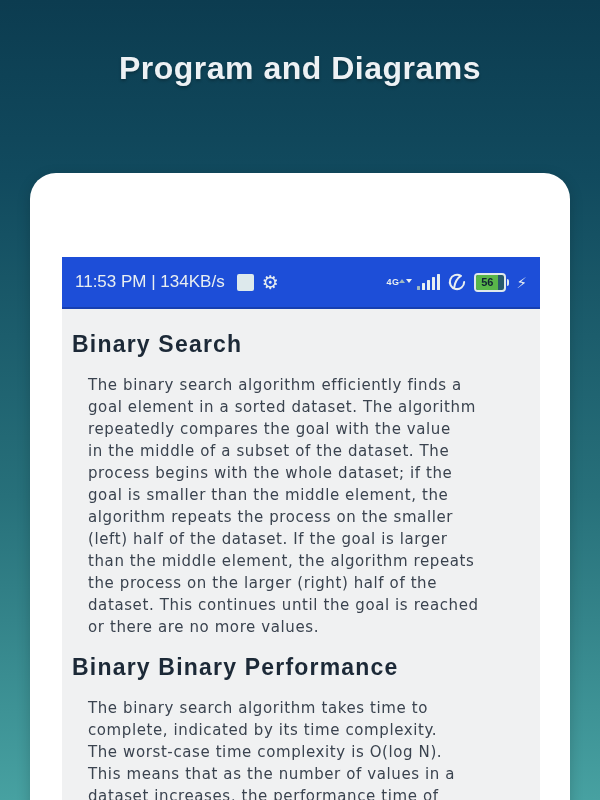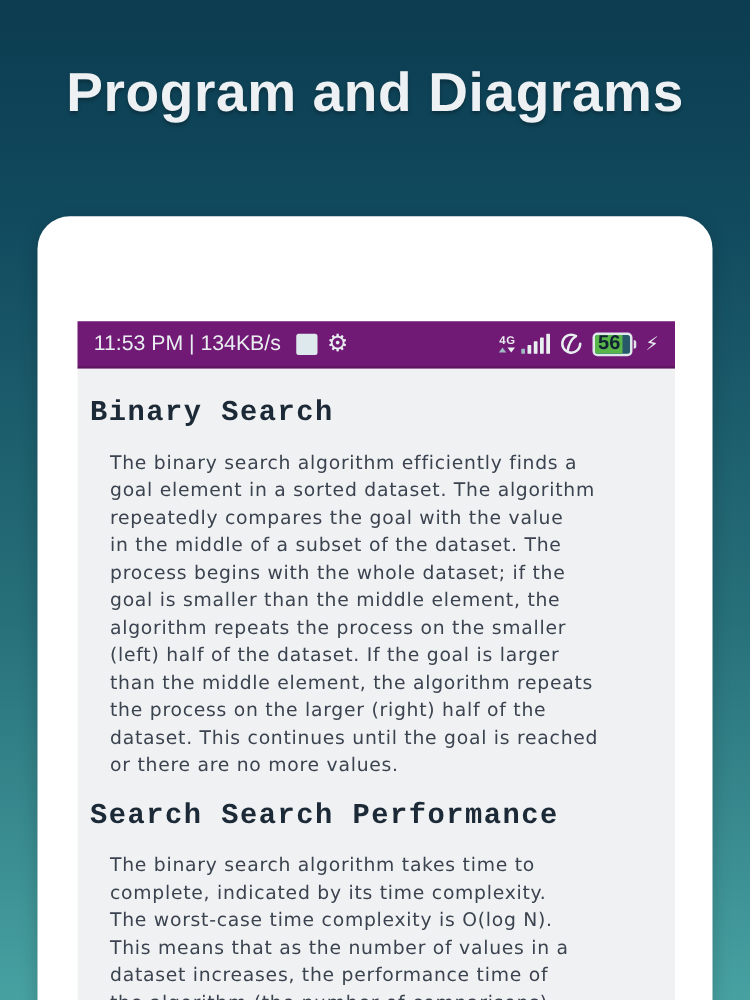--- a/index.html
+++ b/index.html
@@ -3,43 +3,43 @@
 <meta charset="utf-8">
 <style>
   html,body{margin:0;padding:0;}
   body{
     width:600px;height:800px;overflow:hidden;position:relative;
     background:linear-gradient(180deg,#0c3c50 0%,#114a5e 22%,#27707a 62%,#47a1a1 100%);
     font-family:"Liberation Sans","DejaVu Sans",sans-serif;
   }
   .hero{padding-top:50px;text-align:center;color:#edf1f4;}
   .hero-title{
-    font-size:44px;font-weight:bold;letter-spacing:.5px;margin:0;
+    font-size:32px;font-weight:bold;letter-spacing:.5px;margin:0;
     text-shadow:0 2px 3px rgba(0,0,0,.25);
   }
   .hero-subtitle{
     margin:13px auto 0;font-size:21px;font-weight:bold;line-height:1.3;
     white-space:pre-line;color:#e9eef1;text-shadow:0 1px 2px rgba(0,0,0,.2);
   }
   .card{
     position:absolute;left:30px;top:173px;width:540px;height:660px;
     background:#ffffff;border-radius:26px;box-shadow:0 4px 14px rgba(0,0,0,.18);
   }
   .phone{position:absolute;left:32px;top:84px;width:478px;}
   .statusbar{
-    height:38px;background:#701a75;display:flex;align-items:center;
+    height:52px;background:#1d4ed8;display:flex;align-items:center;
     padding:2px 13px;box-sizing:border-box;color:#e9eff1;font-size:17px;
     border-bottom:2px solid rgba(0,0,0,.18);
   }
   .sb-left{display:flex;align-items:center;gap:8px;}
   .sb-square{width:17px;height:17px;background:#dde9ec;border-radius:2px;margin-left:4px;}
   .sb-gear{font-size:19px;line-height:1;color:#e9eff1;}
   .sb-spacer{flex:1;}
   .sb-right{display:flex;align-items:center;gap:7px;}
-  .net{display:flex;flex-direction:column;align-items:flex-start;line-height:1;margin-right:-2px;}
+  .net{display:flex;align-items:flex-start;line-height:1;margin-right:-2px;}
   .net-type{font-size:9px;font-weight:bold;letter-spacing:.5px;}
   .net-arrows{display:flex;gap:1px;margin-top:1px;}
   .arr{width:0;height:0;border-left:3px solid transparent;border-right:3px solid transparent;}
   .arr.up{border-bottom:4px solid #9fb9c2;}
   .arr.down{border-top:4px solid #e9eff1;}
   .bars{display:flex;align-items:flex-end;gap:2px;height:16px;}
   .bars span{width:3px;background:#e9eff1;border-radius:.5px;display:block;}
   .b1{height:4px;background:#9fb9c2 !important;}
   .b2{height:7px;}.b3{height:10px;}.b4{height:13px;}.b5{height:16px;}
   .volte{width:20px;height:20px;}
@@ -47,30 +47,30 @@
     display:flex;align-items:center;
   }
   .battery-body{
     width:28px;height:15px;border:2px solid #dfe8eb;border-radius:4px;
     background:#27596b;position:relative;overflow:hidden;
   }
   .battery-fill{
     position:absolute;left:0;top:0;bottom:0;width:78%;background:#59b64a;
     display:flex;align-items:center;justify-content:center;
   }
-  .battery-num{font-size:16px;font-weight:bold;color:#123;line-height:1;}
+  .battery-num{font-size:11px;font-weight:bold;color:#123;line-height:1;}
   .battery-nub{width:2px;height:7px;background:#dfe8eb;border-radius:0 2px 2px 0;margin-left:1px;}
   .bolt{font-size:15px;color:#e9eff1;line-height:1;}
   .screen{
     background:#f0f1f2;padding:22px 10px 40px 10px;min-height:480px;
     font-family:"DejaVu Sans","Liberation Sans",sans-serif;
   }
   .article-h{
     margin:0 0 10px 0;font-size:23px;font-weight:bold;color:#1c2937;
-    letter-spacing:1.2px;font-family:Liberation Mono, monospace;
+    letter-spacing:1.2px;font-family:Liberation Sans, sans-serif;
   }
   .article-h.second{margin-top:12px;margin-bottom:8px;}
   .article-p{
     margin:16px;font-size:15px;line-height:22px;letter-spacing:.6px;
     color:#3a434f;white-space:pre-line;
   }
 </style>
 </head>
 <body>
 
@@ -126,21 +126,21 @@
 repeatedly compares the goal with the value
 in the middle of a subset of the dataset. The
 process begins with the whole dataset; if the
 goal is smaller than the middle element, the
 algorithm repeats the process on the smaller
 (left) half of the dataset. If the goal is larger
 than the middle element, the algorithm repeats
 the process on the larger (right) half of the
 dataset. This continues until the goal is reached
 or there are no more values.</p>
-      <h2 class="article-h second">Search Search Performance</h2>
+      <h2 class="article-h second">Binary Binary Performance</h2>
       <p class="article-p">The binary search algorithm takes time to
 complete, indicated by its time complexity.
 The worst-case time complexity is O(log N).
 This means that as the number of values in a
 dataset increases, the performance time of
 the algorithm (the number of comparisons)
 increases as a function of the base-2 logarithm</p>
     </div>
 
   </div>

